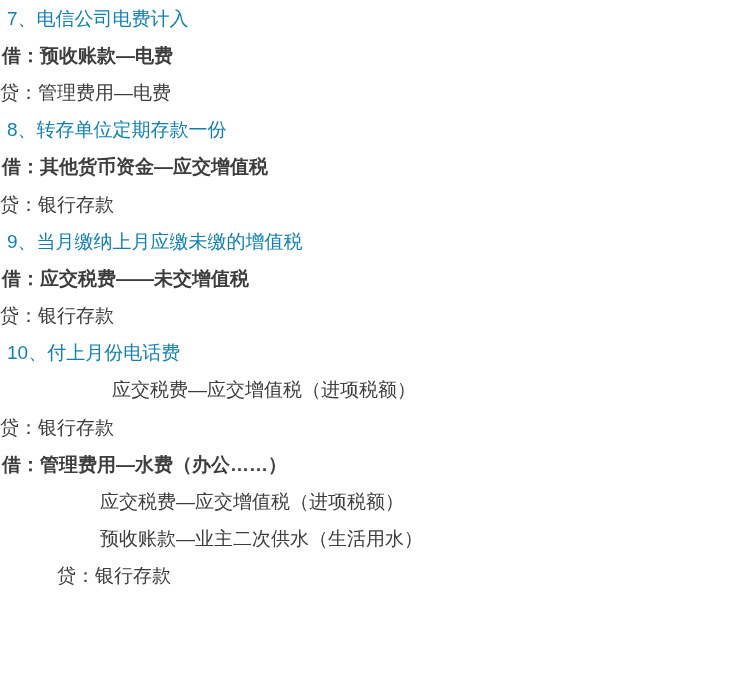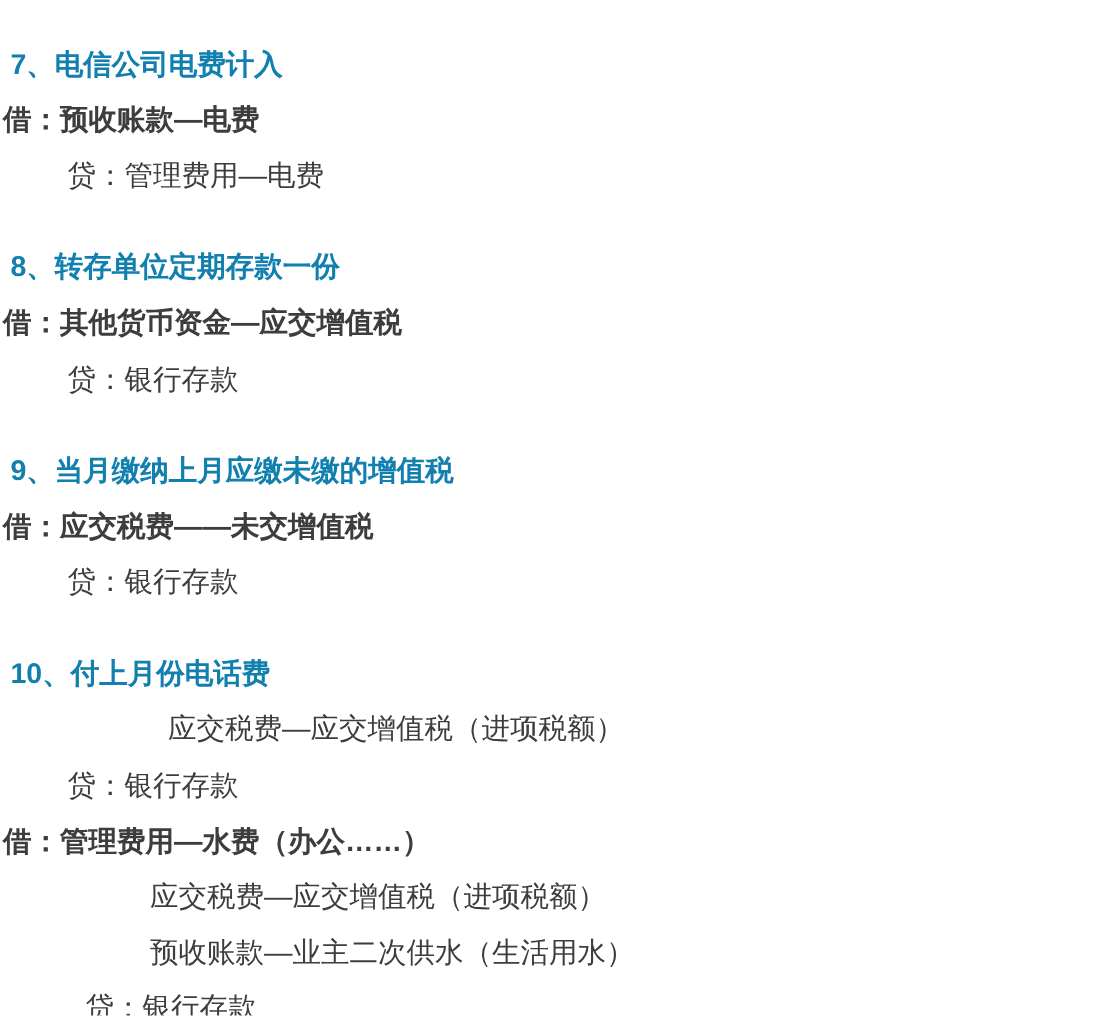--- a/index.html
+++ b/index.html
@@ -24,25 +24,24 @@
     height: 37.2px;
     display: flex;
     align-items: center;
     font-size: 19px;
     color: var(--body-color);
     white-space: pre;
   }
   .l-head {
     padding-left: 7px;
     color: var(--heading-color);
-    font-weight: bold;
-    margin-top: 24px;
+    font-weight: normal;
   }
   .l-debit   { padding-left: 2px; font-weight: bold; }
-  .l-credit  { padding-left: 45px; }
+  .l-credit  { }
   .l-credit2 { padding-left: 57px; }
   .l-sub10   { padding-left: 112px; }
   .l-sub11   { padding-left: 100px; }
 </style>
 </head>
 <body>
 
 <div class="doc">
 
   <div class="line l-head">7、电信公司电费计入</div>

